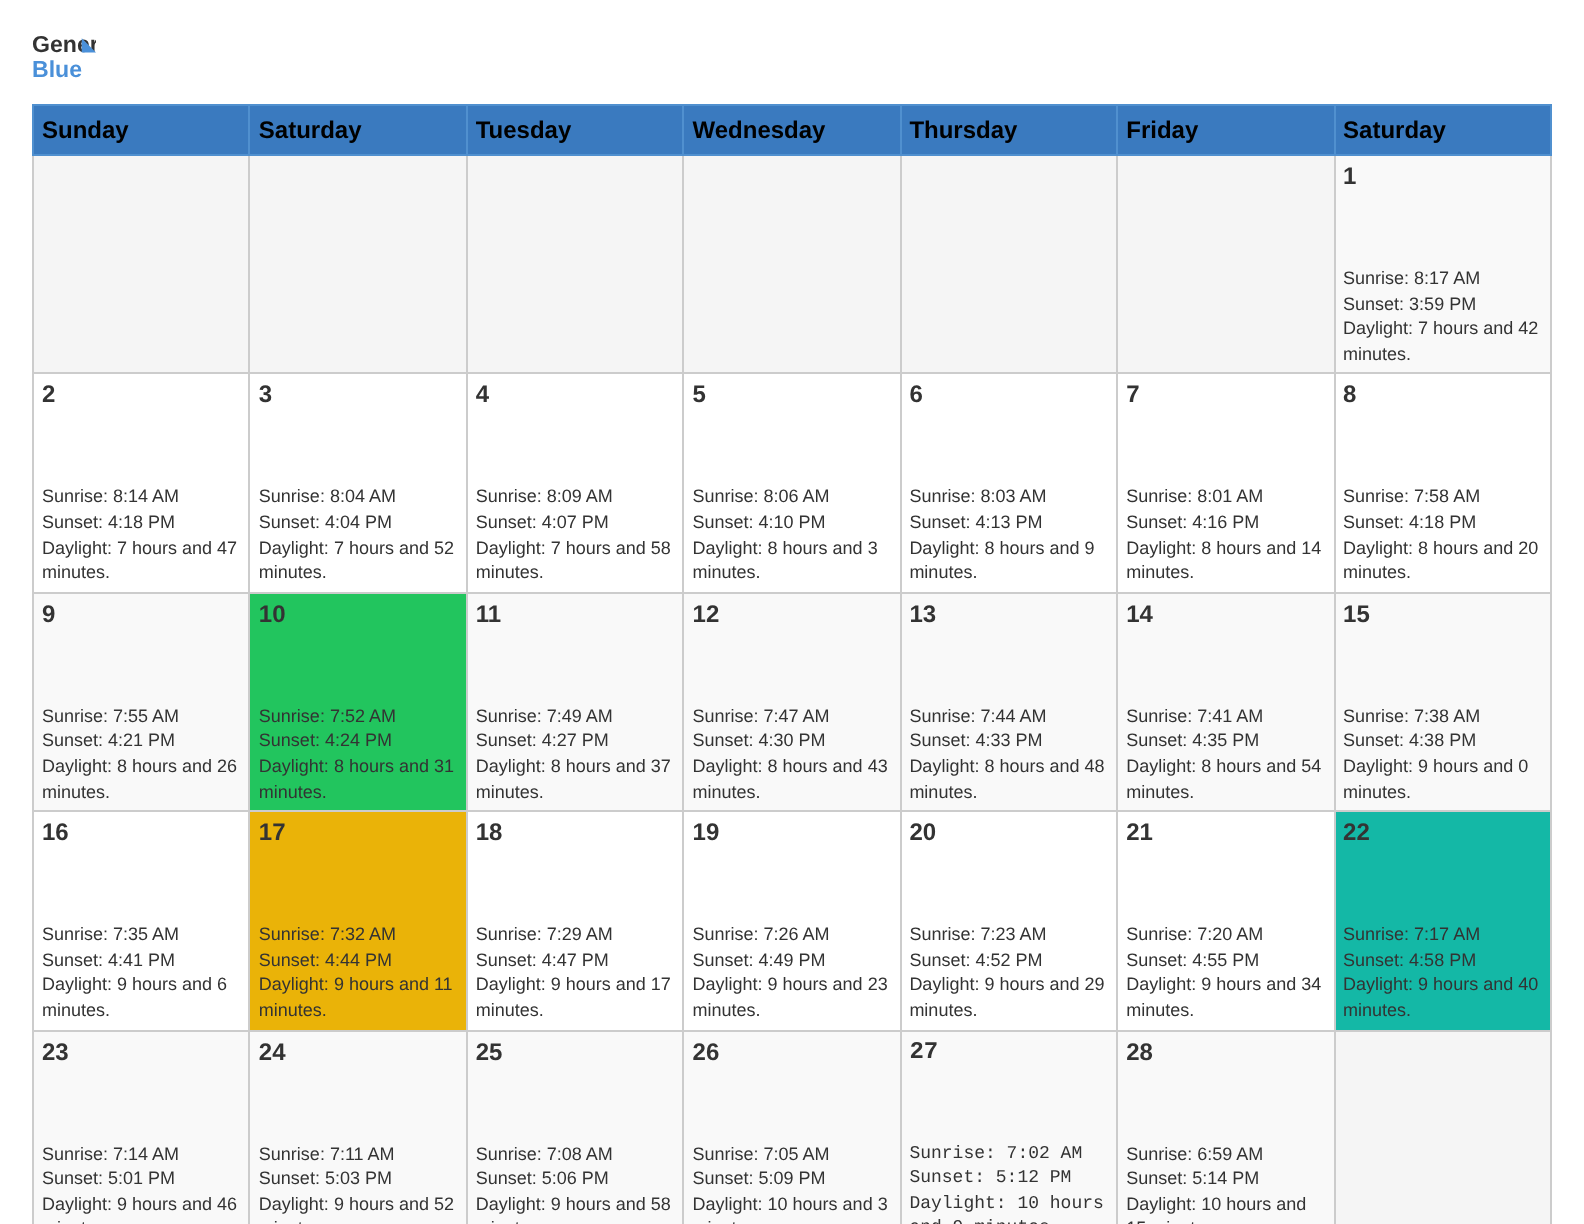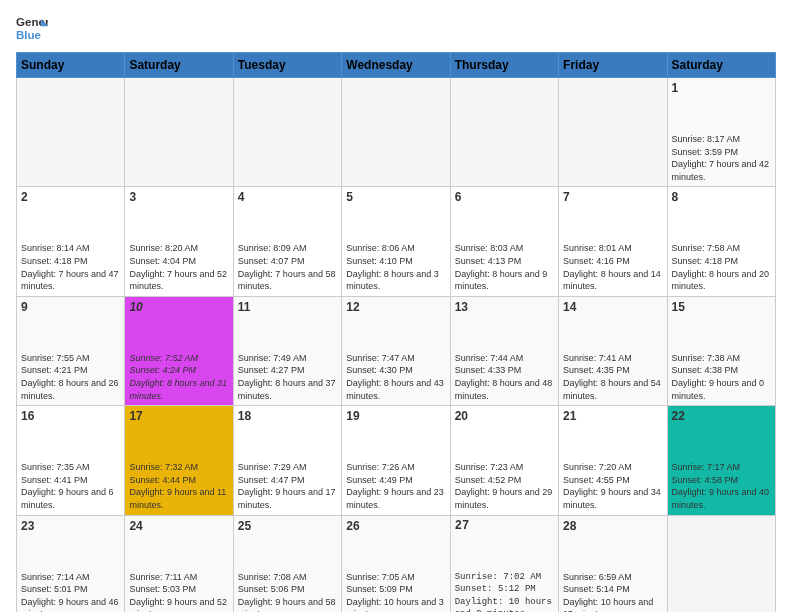--- a/index.html
+++ b/index.html
@@ -135,21 +135,21 @@
         </tr>
         <tr>
           <td style="background: rgb(255, 255, 255);">
             <span class="day-num">2</span>
             <div class="day-info">Sunrise: 8:14 AM
 Sunset: 4:18 PM
 Daylight: 7 hours and 47 minutes.</div>
           </td>
           <td style="background: rgb(255, 255, 255);">
             <span class="day-num">3</span>
-            <div class="day-info">Sunrise: 8:20 AM
+            <div class="day-info">Sunrise: 8:04 AM
 Sunset: 4:04 PM
 Daylight: 7 hours and 52 minutes.</div>
           </td>
           <td style="background: rgb(255, 255, 255);">
             <span class="day-num">4</span>
             <div class="day-info">Sunrise: 8:09 AM
 Sunset: 4:07 PM
 Daylight: 7 hours and 58 minutes.</div>
           </td>
           <td style="background: rgb(255, 255, 255);">
@@ -177,21 +177,21 @@
 Daylight: 8 hours and 20 minutes.</div>
           </td>
         </tr>
         <tr>
           <td style="background: rgb(249, 249, 249);">
             <span class="day-num">9</span>
             <div class="day-info">Sunrise: 7:55 AM
 Sunset: 4:21 PM
 Daylight: 8 hours and 26 minutes.</div>
           </td>
-          <td style="background: #d946ef; font-style: italic;">
+          <td style="background: #22c55e;">
             <span class="day-num">10</span>
             <div class="day-info">Sunrise: 7:52 AM
 Sunset: 4:24 PM
 Daylight: 8 hours and 31 minutes.</div>
           </td>
           <td style="background: rgb(249, 249, 249);">
             <span class="day-num">11</span>
             <div class="day-info">Sunrise: 7:49 AM
 Sunset: 4:27 PM
 Daylight: 8 hours and 37 minutes.</div>

